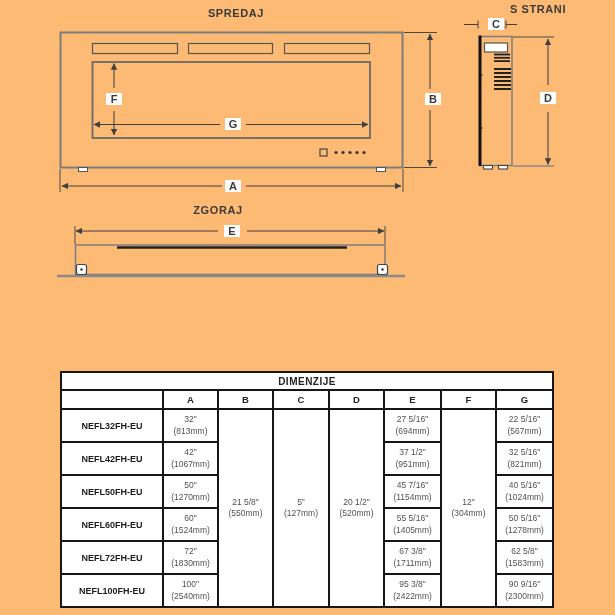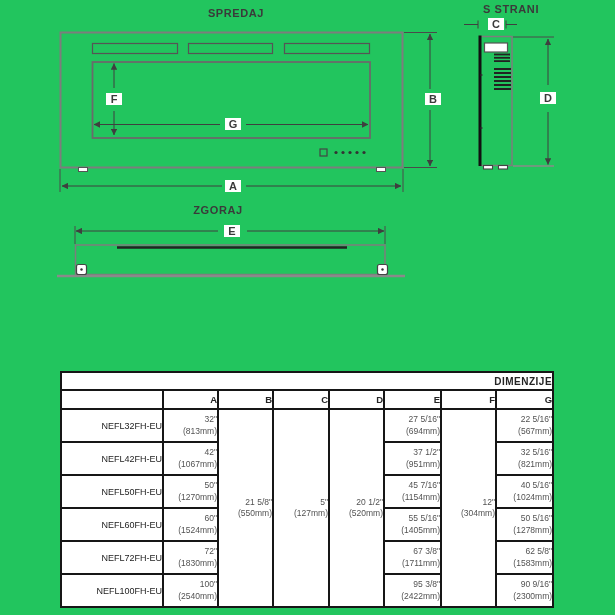--- a/index.html
+++ b/index.html
@@ -1,39 +1,39 @@
 <!DOCTYPE html>
 <html><head>
 <meta charset="utf-8">
 <style>
   html,body{margin:0;padding:0;background:#fff;}
   .canvas{
-    position:relative;width:615px;height:615px;background:#22c55e;
+    position:relative;width:615px;height:615px;background:#fdba74;
     font-family:"Liberation Sans",sans-serif;overflow:hidden;
   }
   svg{position:absolute;left:0;top:0;}
   .vtitle{
     position:absolute;font-weight:bold;font-size:11px;color:#3a3a3a;
     letter-spacing:.6px;text-align:center;white-space:nowrap;
   }
   .dimlab{
     position:absolute;font-weight:bold;font-size:11px;color:#3a3a3a;
     width:16px;text-align:center;background:#fff;line-height:12px;
   }
   table.dims{
     position:absolute;left:60px;top:371px;width:492px;
     border-collapse:collapse;table-layout:fixed;background:#fff;
   }
   table.dims td,table.dims th{
-    border:2.5px solid #161616;text-align:right;vertical-align:middle;
+    border:2.5px solid #161616;text-align:center;vertical-align:middle;
     padding:0;background:#fff;
   }
   .t-title{font-size:10px;font-weight:bold;color:#242424;letter-spacing:.5px;height:16px;}
   .t-col{font-size:9.5px;font-weight:bold;color:#242424;height:17px;}
-  .t-model{font-size:9px;font-weight:normal;color:#1c1c1c;}
+  .t-model{font-size:9px;font-weight:bold;color:#1c1c1c;}
   .t-val{font-size:8.5px;color:#525252;line-height:1.3;white-space:pre-line;}
   tr.datarow{height:33px;}
 </style>
 </head>
 <body>
 
 <div class="canvas">
 
   <svg width="615" height="340" viewBox="0 0 615 340">
     <defs>
@@ -129,21 +129,21 @@
         <circle cx="81.5" cy="269.5" r="1.2" fill="#333"></circle>
       </g>
       <g>
         <rect x="377.5" y="264.5" width="10" height="10" rx="2" fill="#fff" stroke="#444" stroke-width="1.2"></rect>
         <circle cx="382.5" cy="269.5" r="1.2" fill="#333"></circle>
       </g>
     </g>
   </svg>
 
   <div class="vtitle" style="left:207px;top:7px;width:58px;">SPREDAJ</div>
-  <div class="vtitle" style="left:482px;top:3px;width:58px;">S STRANI</div>
+  <div class="vtitle" style="left:509px;top:3px;width:58px;">S STRANI</div>
   <div class="vtitle" style="left:189px;top:204px;width:58px;">ZGORAJ</div>
 
   <div class="dimlab" style="left:106px;top:93px;">F</div>
   <div class="dimlab" style="left:225px;top:118px;">G</div>
   <div class="dimlab" style="left:425px;top:93px;">B</div>
   <div class="dimlab" style="left:225px;top:180px;">A</div>
   <div class="dimlab" style="left:488px;top:18px;">C</div>
   <div class="dimlab" style="left:540px;top:92px;">D</div>
   <div class="dimlab" style="left:224px;top:225px;">E</div>
 

